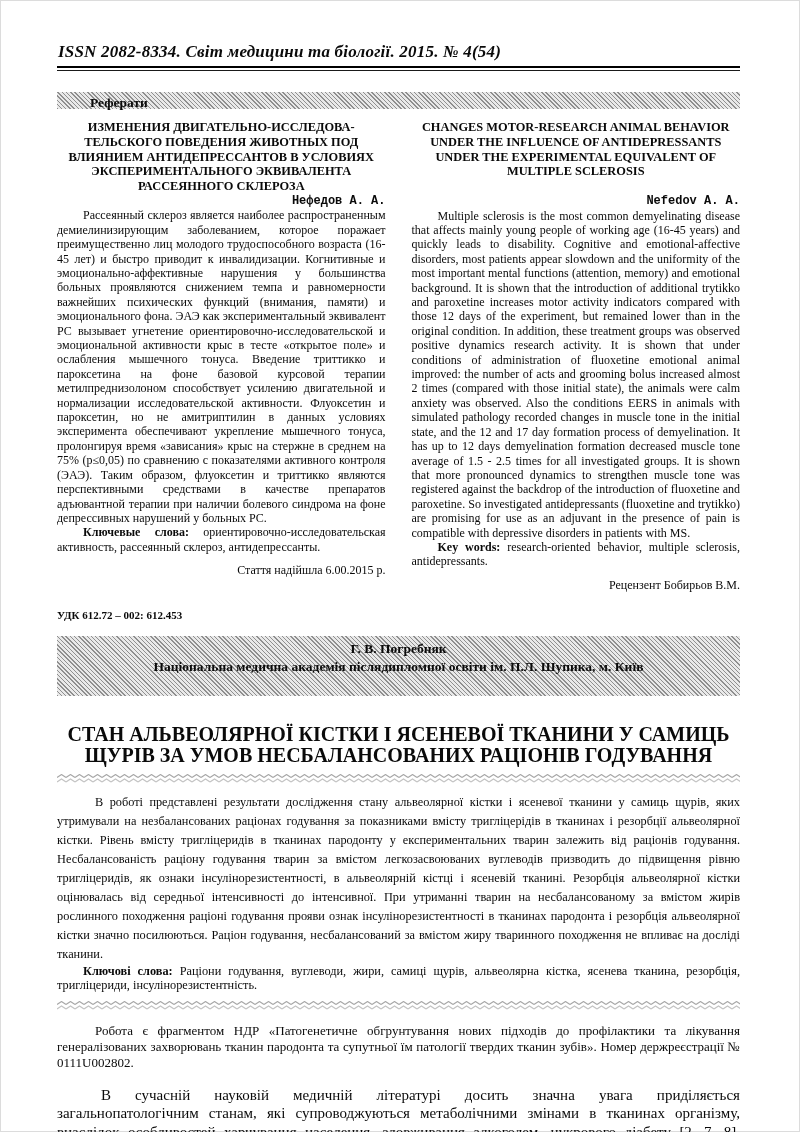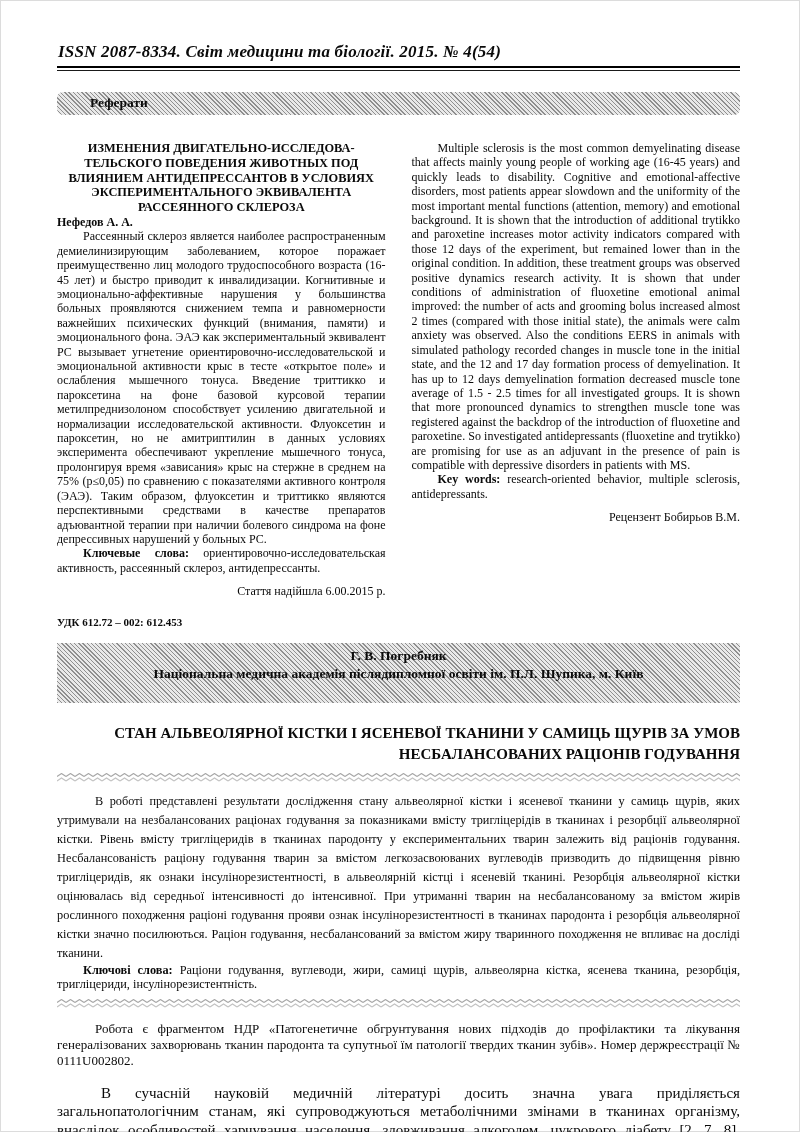--- a/index.html
+++ b/index.html
@@ -4,66 +4,68 @@
 <style>
   html,body{margin:0;padding:0;background:#fff;}
   body{width:800px;height:1132px;font-family:"Liberation Serif", serif;color:#0a0a0a;}
   .page{box-sizing:border-box;width:800px;height:1132px;padding:42px 60px 0 57px;
         background:#fff;box-shadow:inset 0 0 0 1px #dcdcdc;overflow:hidden;}
 
   .journal-header{font-size:17px;font-weight:bold;font-style:italic;margin:0 0 4px 1px;letter-spacing:.2px;}
   .rule-double{height:2px;border-top:2.6px solid #000;border-bottom:1.2px solid #1a1a1a;}
 
   .hatch{background:repeating-linear-gradient(45deg,#8f8f8f 0,#8f8f8f 1px,#e9e9e9 1px,#e9e9e9 3px);}
-  .section-bar{margin-top:21px;height:23px;line-height:19px;border-radius:6px;}
+  .section-bar{margin-top:21px;height:17px;line-height:19px;}
   .section-bar .lbl{font-weight:bold;font-size:13.5px;padding-left:33px;}
 
-  .columns{display:flex;gap:26px;margin-top:26px;}
+  .columns{display:flex;gap:26px;margin-top:11px;}
   .col{flex:1;font-size:12px;line-height:14.4px;text-align:justify;}
   .col p{margin:0;}
   .col-title{font-weight:bold;text-align:center;font-size:12.4px;line-height:14.8px;margin:0;}
-  .col-author{font-weight:bold;text-align:left;margin:0;}
+  .col-author{font-weight:bold;text-align:right;margin:0;font-family:Liberation Mono, monospace;}
   .mt{margin-top:15px !important;}
   .indent{text-indent:26px;}
   .right-line{text-align:right;margin-top:9px !important;}
 
   .udc{font-weight:bold;font-size:11px;margin-top:17px;}
   .author-bar{margin-top:15px;text-align:center;padding:4px 0 20px;}
   .author-bar div{font-weight:bold;font-size:13.5px;line-height:18px;}
-  .main-title{font-weight:bold;font-size:15px;text-align:right;line-height:21px;margin-top:20px;}
+  .main-title{font-weight:bold;font-size:20px;text-align:center;line-height:21px;margin-top:28px;}
   .zigzag{display:block;margin-top:8px;}
   .abstract{font-size:12.3px;line-height:19px;text-align:justify;margin:10px 0 0;}
   .abstract-kw{font-size:12.3px;line-height:14.2px;text-align:justify;margin:0;text-indent:26px;}
   .ndr{font-size:13px;line-height:16px;text-align:justify;margin:13px 0 0;text-indent:38px;}
   .intro{font-size:15px;line-height:18.5px;text-align:justify;margin:15px 0 0;text-indent:44px;word-spacing:3px;}
   .pageno{text-align:center;font-size:15px;margin-top:15px;font-weight:bold;}
 </style>
 </head>
 <body>
 
 <div class="page">
 
-  <div class="journal-header">ISSN 2087-8334. Світ медицини та біології. 2015. № 4(54)</div>
+  <div class="journal-header">ISSN 2082-8334. Світ медицини та біології. 2015. № 4(54)</div>
   <div class="rule-double"></div>
 
   <div class="section-bar hatch">
     <span class="lbl">Реферати</span>
   </div>
 
   <div class="columns">
 
     <div class="col">
       <p class="col-title">ИЗМЕНЕНИЯ ДВИГАТЕЛЬНО-ИССЛЕДОВА-ТЕЛЬСКОГО ПОВЕДЕНИЯ ЖИВОТНЫХ ПОД ВЛИЯНИЕМ АНТИДЕПРЕССАНТОВ В УСЛОВИЯХ ЭКСПЕРИМЕНТАЛЬНОГО ЭКВИВАЛЕНТА РАССЕЯННОГО СКЛЕРОЗА</p>
       <p class="col-author">Нефедов А. А.</p>
       <p class="indent">Рассеянный склероз является наиболее распространенным демиелинизирующим заболеванием, которое поражает преимущественно лиц молодого трудоспособного возраста (16-45 лет) и быстро приводит к инвалидизации. Когнитивные и эмоционально-аффективные нарушения у большинства больных проявляются снижением темпа и равномерности важнейших психических функций (внимания, памяти) и эмоционального фона. ЭАЭ как экспериментальный эквивалент РС вызывает угнетение ориентировочно-исследовательской и эмоциональной активности крыс в тесте «открытое поле» и ослабления мышечного тонуса. Введение триттикко и пароксетина на фоне базовой курсовой терапии метилпреднизолоном способствует усилению двигательной и нормализации исследовательской активности. Флуоксетин и пароксетин, но не амитриптилин в данных условиях эксперимента обеспечивают укрепление мышечного тонуса, пролонгируя время «зависания» крыс на стержне в среднем на 75% (р≤0,05) по сравнению с показателями активного контроля (ЭАЭ). Таким образом, флуоксетин и триттикко являются перспективными средствами в качестве препаратов адъювантной терапии при наличии болевого синдрома на фоне депрессивных нарушений у больных РС.</p>
       <p class="indent"><b>Ключевые слова:</b> <span>ориентировочно-исследовательская активность, рассеянный склероз, антидепрессанты.</span></p>
       <p class="right-line">Стаття надійшла 6.00.2015 р.</p>
     </div>
 
     <div class="col">
+      <p class="col-title">CHANGES MOTOR-RESEARCH ANIMAL BEHAVIOR UNDER THE INFLUENCE OF ANTIDEPRESSANTS UNDER THE EXPERIMENTAL EQUIVALENT OF MULTIPLE SCLEROSIS</p>
+      <p class="col-author mt">Nefedov A. A.</p>
       <p class="indent">Multiple sclerosis is the most common demyelinating disease that affects mainly young people of working age (16-45 years) and quickly leads to disability. Cognitive and emotional-affective disorders, most patients appear slowdown and the uniformity of the most important mental functions (attention, memory) and emotional background. It is shown that the introduction of additional trytikko and paroxetine increases motor activity indicators compared with those 12 days of the experiment, but remained lower than in the original condition. In addition, these treatment groups was observed positive dynamics research activity. It is shown that under conditions of administration of fluoxetine emotional animal improved: the number of acts and grooming bolus increased almost 2 times (compared with those initial state), the animals were calm anxiety was observed. Also the conditions EERS in animals with simulated pathology recorded changes in muscle tone in the initial state, and the 12 and 17 day formation process of demyelination. It has up to 12 days demyelination formation decreased muscle tone average of 1.5 - 2.5 times for all investigated groups. It is shown that more pronounced dynamics to strengthen muscle tone was registered against the backdrop of the introduction of fluoxetine and paroxetine. So investigated antidepressants (fluoxetine and trytikko) are promising for use as an adjuvant in the presence of pain is compatible with depressive disorders in patients with MS.</p>
       <p class="indent"><b>Key words:</b> <span>research-oriented behavior, multiple sclerosis, antidepressants.</span></p>
       <p class="right-line">Рецензент Бобирьов В.М.</p>
     </div>
 
   </div>
 
   <div class="udc">УДК 612.72 – 002: 612.453</div>
 
   <div class="author-bar hatch">

